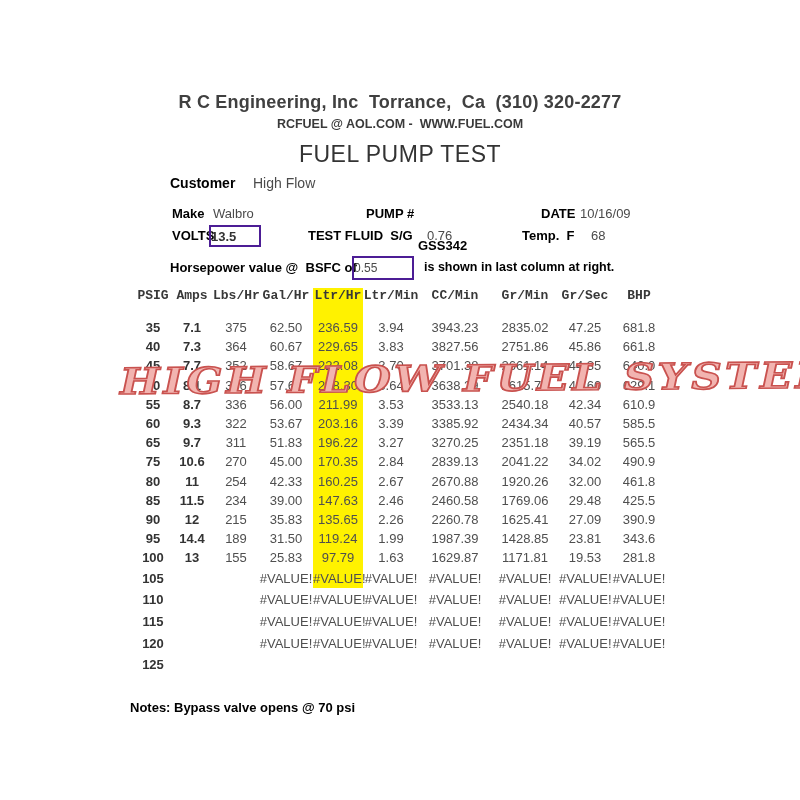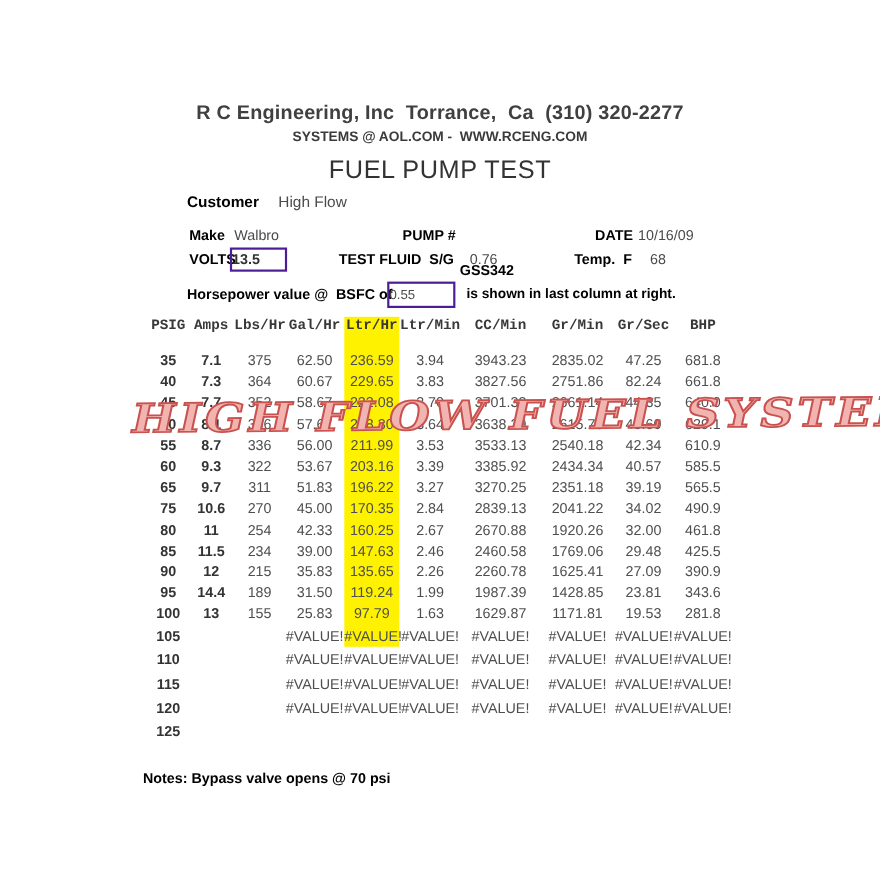--- a/index.html
+++ b/index.html
@@ -36,21 +36,21 @@
     transform:scaleX(1.17) rotate(-0.6deg);transform-origin:left center;}
   #notes-label{left:130px;top:700px;}
   #notes-text{left:174px;top:700px;}
 </style>
 </head>
 <body>
 
 <div id="page">
 
   <div id="company-line" class="abs ctr">R C Engineering, Inc  Torrance,  Ca  (310) 320-2277</div>
-  <div id="contact-line" class="abs ctr">SYSTEMS @ AOL.COM -  WWW.RCENG.COM</div>
+  <div id="contact-line" class="abs ctr">RCFUEL @ AOL.COM -  WWW.FUEL.COM</div>
   <div id="page-title" class="abs ctr">FUEL PUMP TEST</div>
 
   <span class="abs lbl" style="left:170px;top:175px;font-size:14px;">Customer</span>
   <span class="abs val" style="left:253px;top:175px;font-size:14px;">High Flow</span>
 
   <span class="abs lbl" style="left:172px;top:206px;">Make</span>
   <span class="abs val" style="left:213px;top:206px;">Walbro</span>
   <span class="abs lbl" style="left:366px;top:206px;">PUMP #</span>
   <span class="abs lbl" style="left:418px;top:206px;margin-top:32px;">GSS342</span>
   <span class="abs lbl" style="left:541px;top:206px;">DATE</span>
@@ -103,21 +103,21 @@
           </tr>
           <tr>
             <td class="c0 b">40</td>
             <td class="c1 b">7.3</td>
             <td class="c2">364</td>
             <td class="c3">60.67</td>
             <td class="c4">229.65</td>
             <td class="c5">3.83</td>
             <td class="c6">3827.56</td>
             <td class="c7">2751.86</td>
-            <td class="c8">82.24</td>
+            <td class="c8">45.86</td>
             <td class="c9">661.8</td>
           </tr>
           <tr>
             <td class="c0 b">45</td>
             <td class="c1 b">7.7</td>
             <td class="c2">352</td>
             <td class="c3">58.67</td>
             <td class="c4">222.08</td>
             <td class="c5">3.70</td>
             <td class="c6">3701.38</td>

